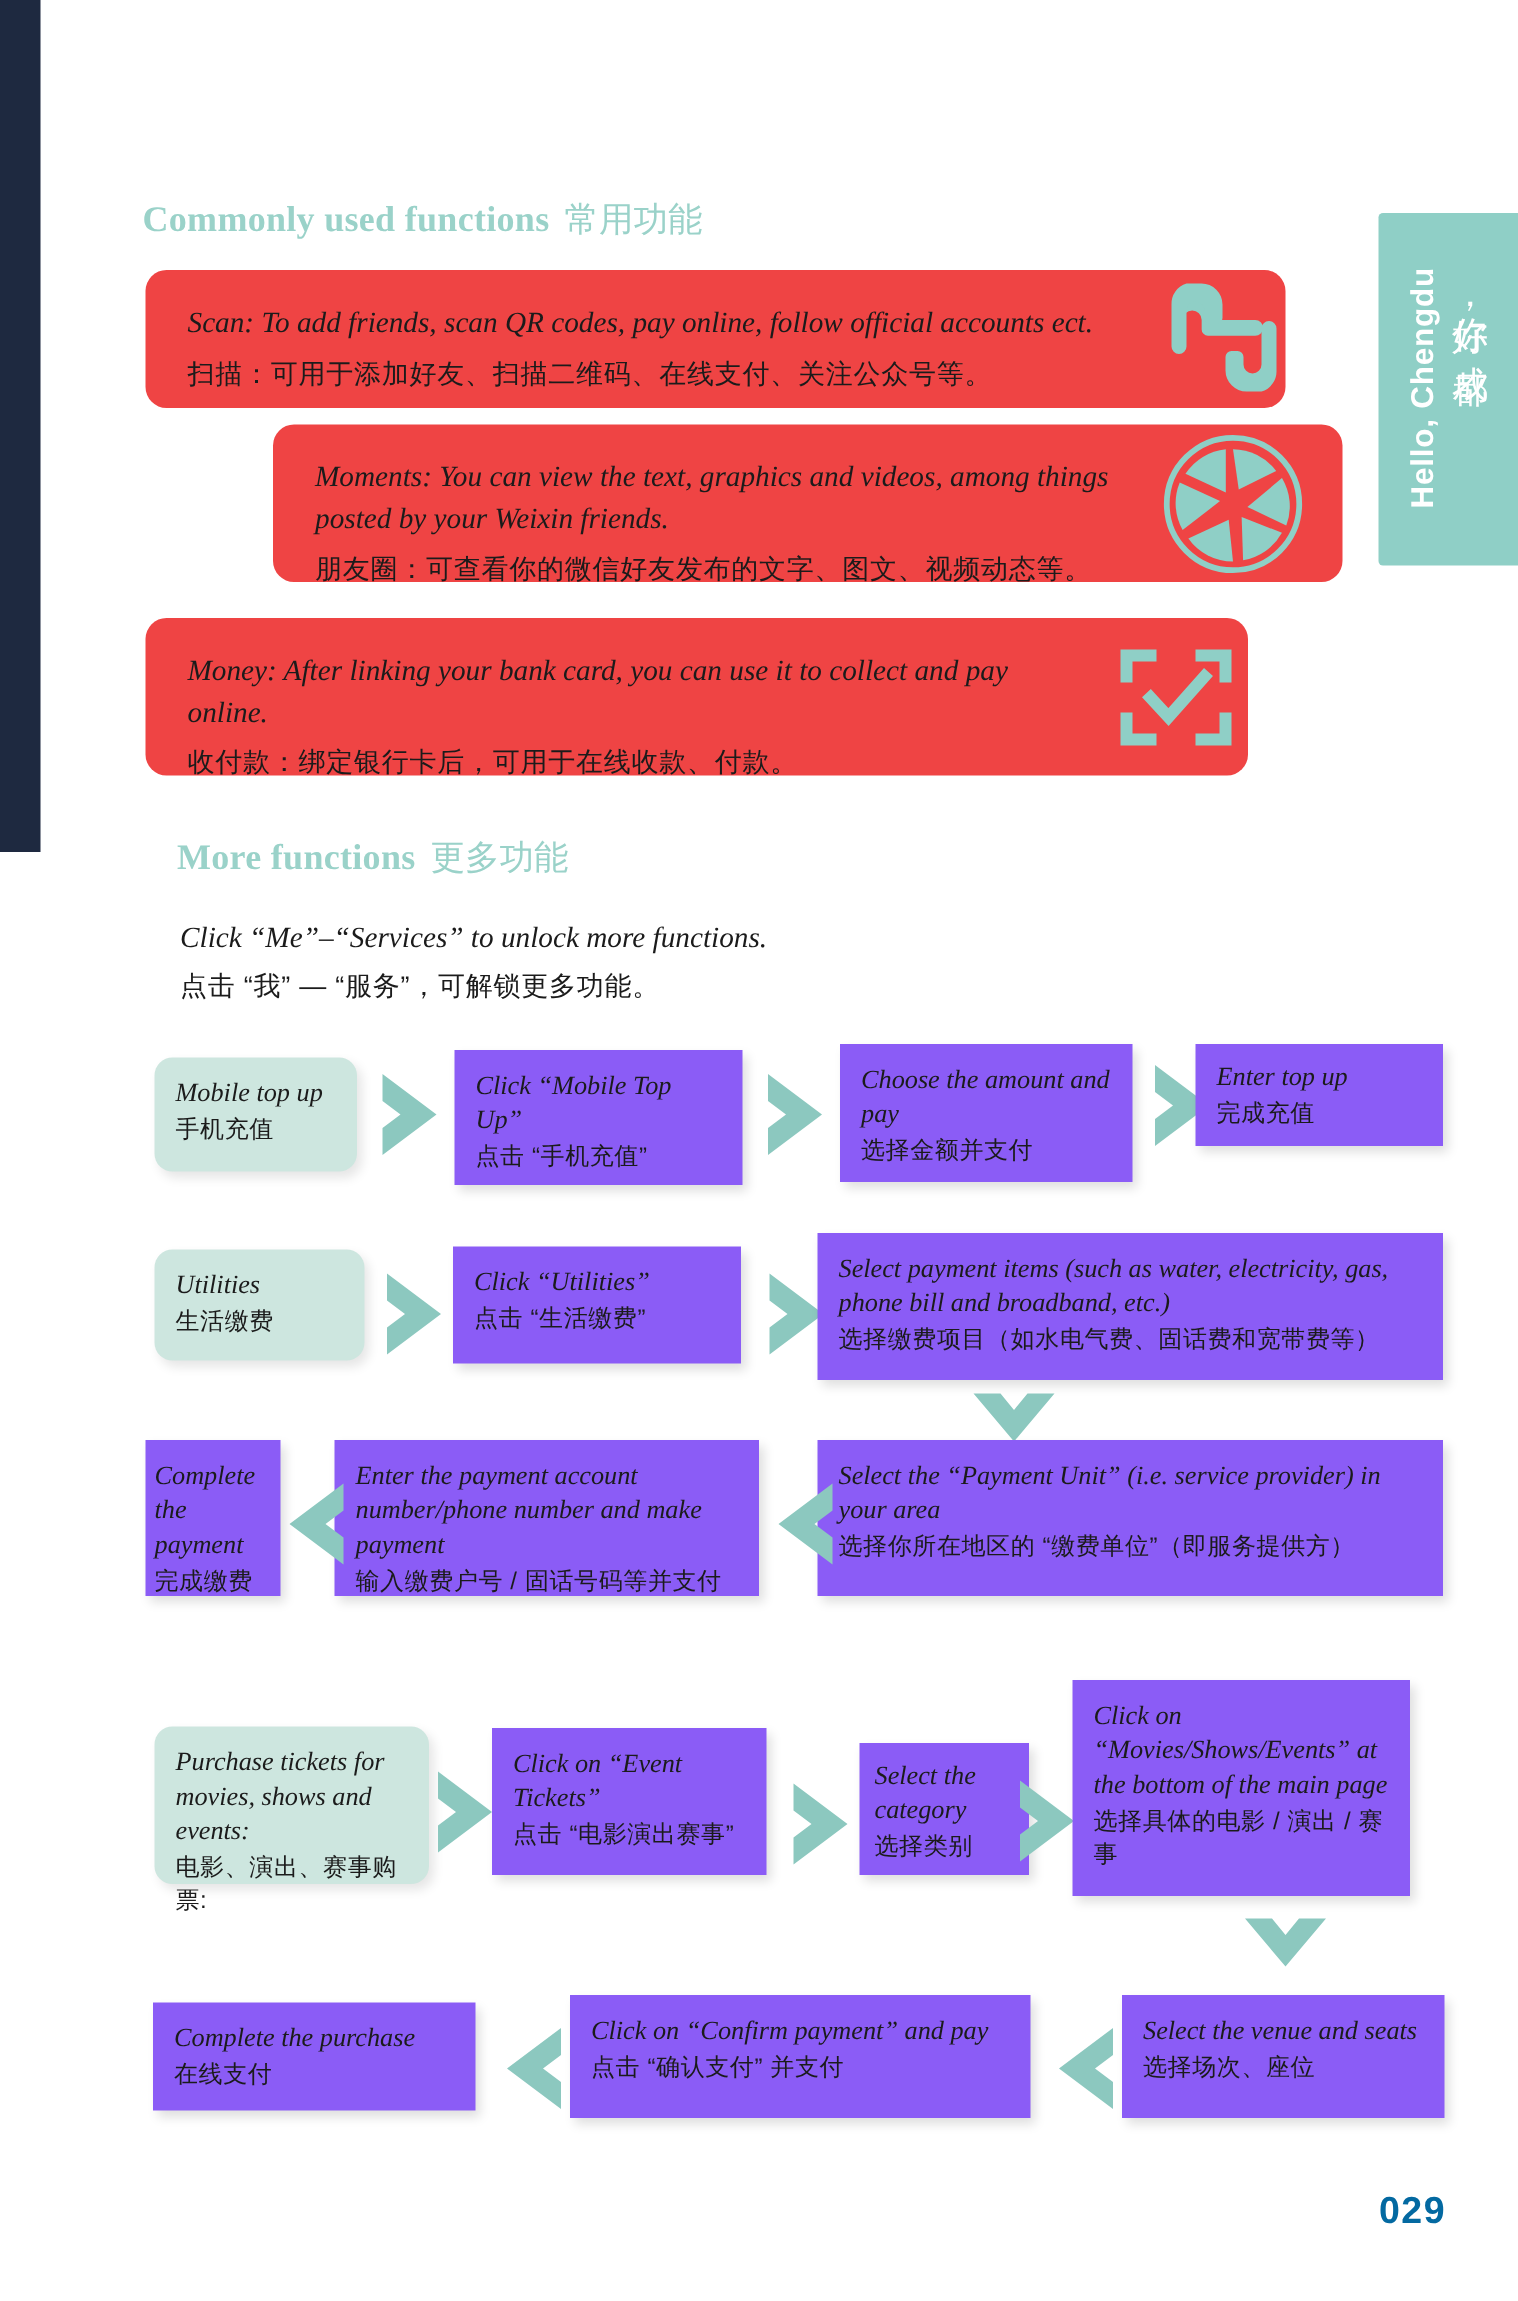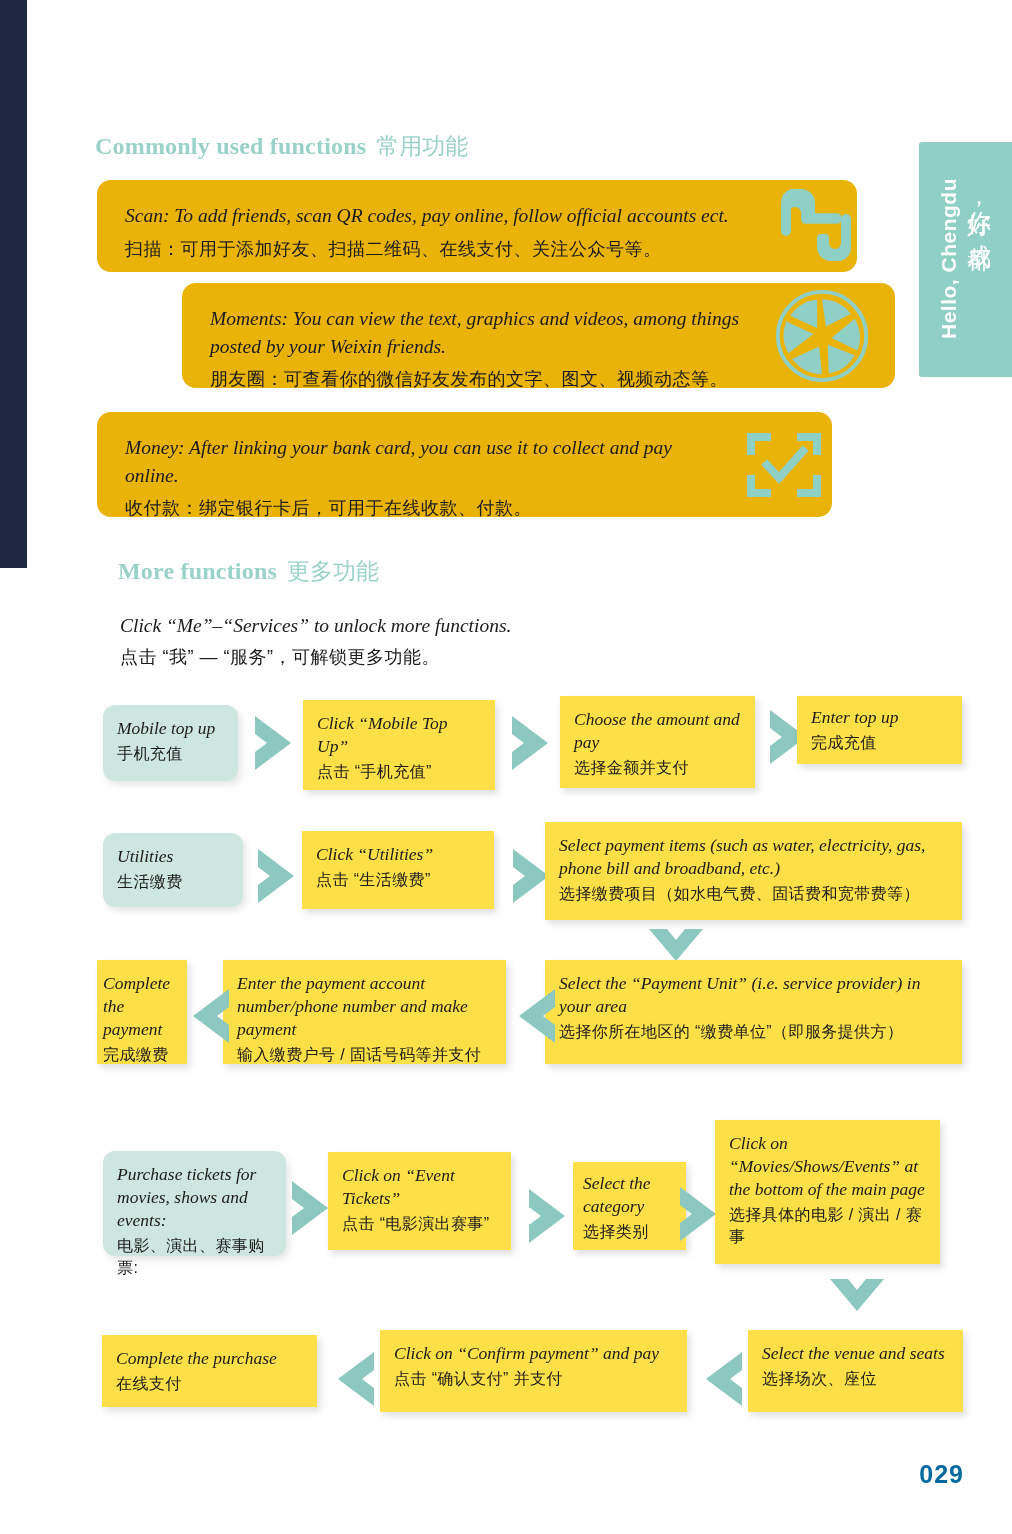--- a/index.html
+++ b/index.html
@@ -78,21 +78,21 @@
   .section-heading .zh {
     font-family: "Liberation Sans", sans-serif;
     font-size: 23px;
     color: #9ad2c9;
     margin-left: 10px;
   }
 
   
   .bubble {
     position: absolute;
-    background: #eab308;
+    background: #ef4444;
     border-radius: 14px;
     padding: 22px 28px;
   }
   .bubble .en {
     font-family: "Liberation Serif", serif;
     font-style: italic;
     font-size: 19.5px;
     color: #1b1b1b;
     line-height: 1.42;
   }
@@ -109,21 +109,21 @@
     width: 0; height: 0;
   }
   .bubble-icon {
     position: absolute;
     opacity: 1;
   }
 
   
   .fbox {
     position: absolute;
-    background: #fde047;
+    background: #8b5cf6;
     box-shadow: 3px 4px 7px rgba(0,0,0,0.13);
   }
   .fbox.tinted {
     background: #cde6df;
     border-radius: 12px;
     box-shadow: 3px 4px 7px rgba(0,0,0,0.10);
   }
   .fbox.plain { box-shadow: 3px 4px 7px rgba(0,0,0,0.13); }
   .fbox .en {
     font-family: "Liberation Serif", serif;

